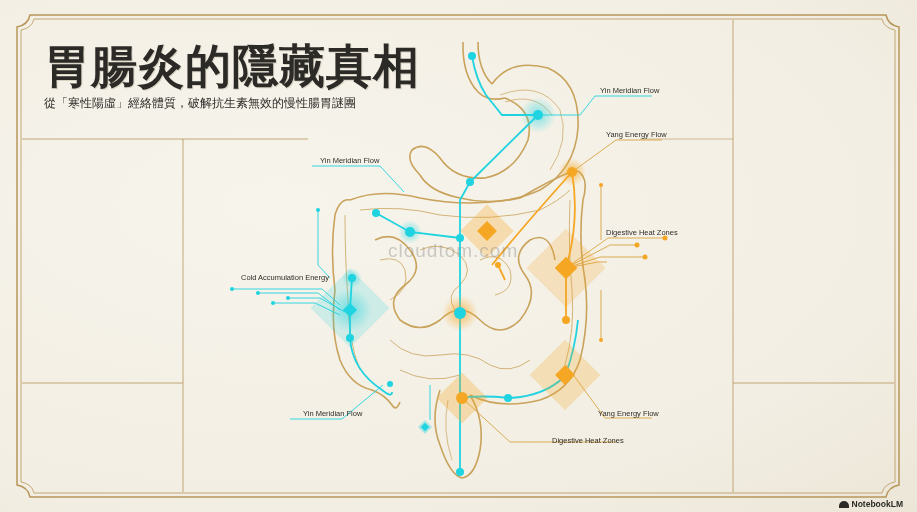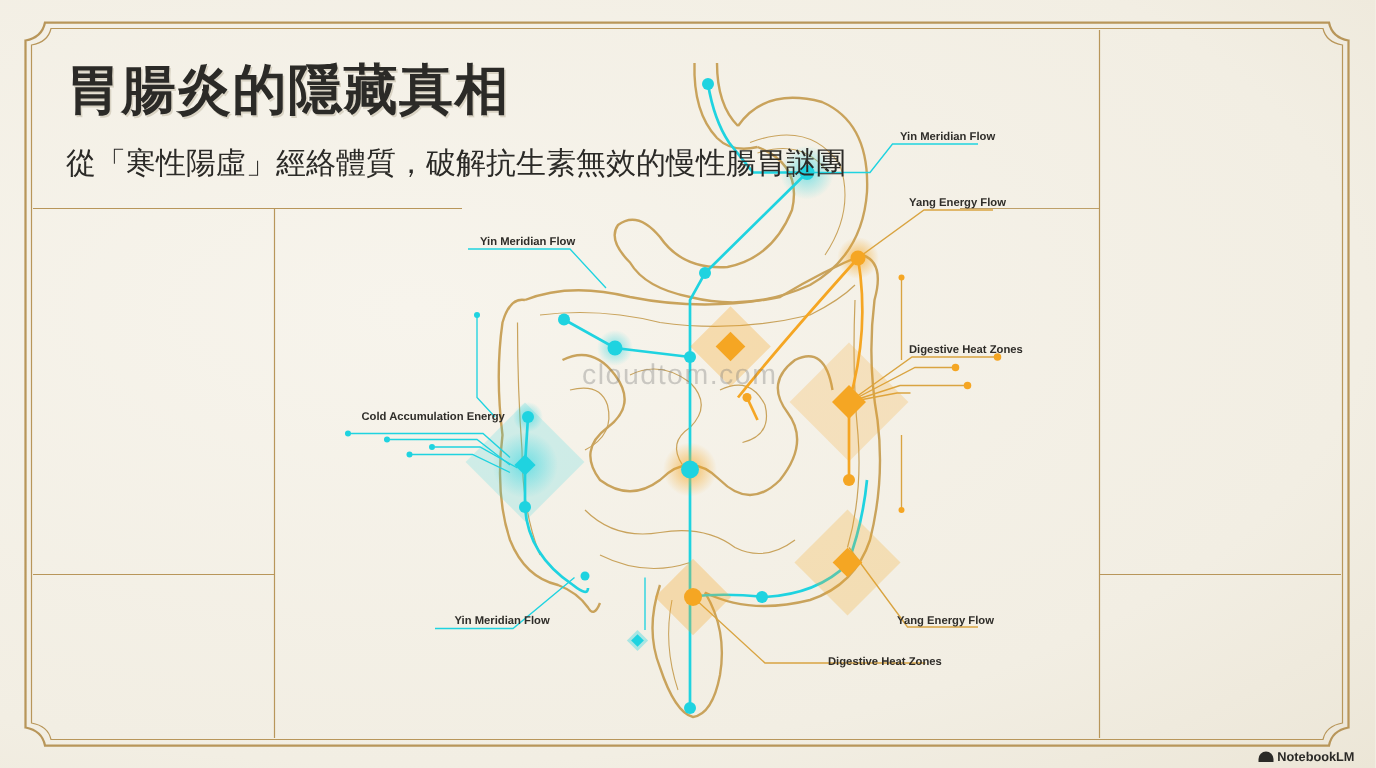--- a/index.html
+++ b/index.html
@@ -1,22 +1,22 @@
 <!DOCTYPE html>
 <html><head>
 <meta charset="utf-8">
 <style>
   html,body{margin:0;padding:0;}
   body{width:917px;height:512px;overflow:hidden;background:#f4f0e6;position:relative;font-family:"DejaVu Sans",sans-serif;}
   .paper{position:absolute;inset:0;background:
      radial-gradient(ellipse at 30% 40%, #f7f4ec 0%, #f2eee3 70%, #ece6d7 100%);}
   svg.frame{position:absolute;left:0;top:0;}
-  .title{position:absolute;left:44px;top:36px;font-family:"DejaVu Serif",serif;font-weight:bold;font-size:36px;color:#2b2a27;letter-spacing:1px;white-space:nowrap;text-shadow:1px 1px 0 #d9d3c4;}
-  .subtitle{position:absolute;left:44px;top:95px;font-family:"DejaVu Sans",sans-serif;font-size:20px;color:#2b2a27;white-space:nowrap;}
-  .lbl{position:absolute;font-family:"Liberation Sans",sans-serif;font-size:7.5px;font-weight:bold;color:#2f2d29;white-space:nowrap;}
+  .title{position:absolute;left:44px;top:36px;font-family:"DejaVu Serif",serif;font-weight:bold;font-size:46px;color:#2b2a27;letter-spacing:1px;white-space:nowrap;text-shadow:1px 1px 0 #d9d3c4;}
+  .subtitle{position:absolute;left:44px;top:95px;font-family:"DejaVu Sans",sans-serif;font-size:12px;color:#2b2a27;white-space:nowrap;}
+  .lbl{position:absolute;font-family:"Liberation Sans",sans-serif;font-size:7.5px;font-weight:normal;color:#2f2d29;white-space:nowrap;}
   .watermark{position:absolute;left:388px;top:240px;font-family:"Liberation Sans",sans-serif;font-size:19px;color:rgba(120,120,120,0.35);letter-spacing:1px;}
   .brand{position:absolute;right:14px;bottom:3px;font-family:"Liberation Sans",sans-serif;font-size:8.5px;font-weight:bold;color:#2b2a27;display:flex;align-items:center;gap:3px;}
   .brand-icon{width:10px;height:7px;border-radius:6px 6px 0 0;background:#2b2a27;display:inline-block;}
 </style>
 </head>
 <body>
 
 <div class="paper"></div>
 
 <svg class="frame" width="917" height="512">

